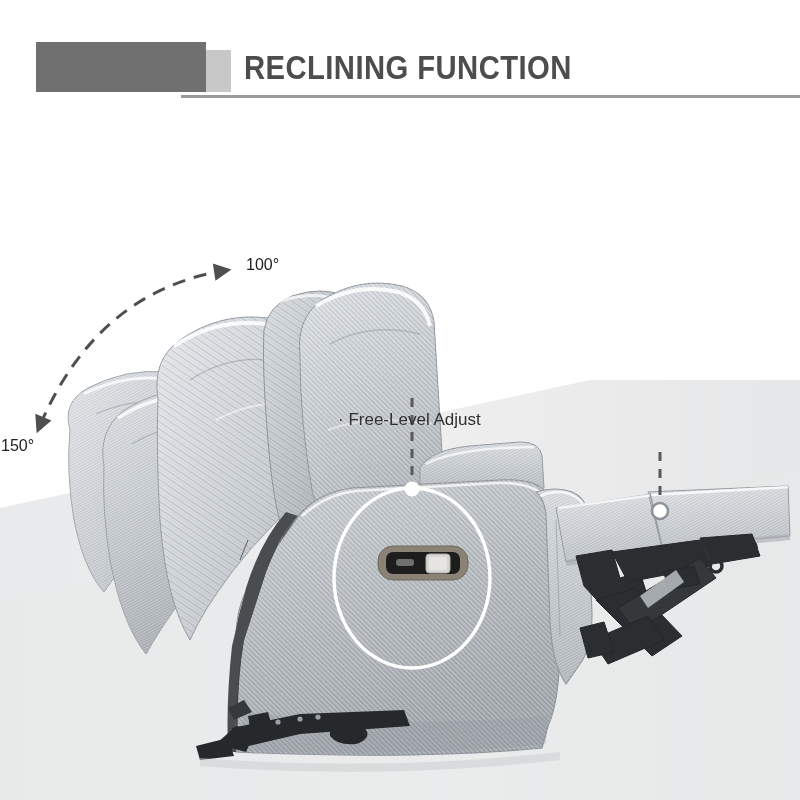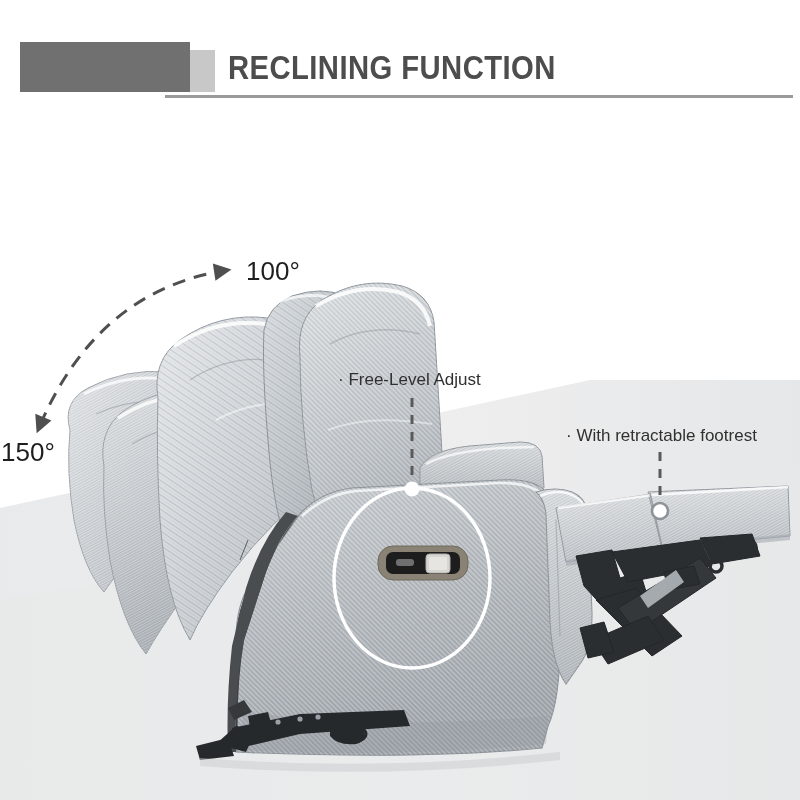--- a/index.html
+++ b/index.html
@@ -8,45 +8,45 @@
     width:800px;height:800px;
     background:#ffffff;
     font-family:"Liberation Sans","DejaVu Sans",sans-serif;
     overflow:hidden;
     position:relative;
   }
   #stage{position:absolute;left:0;top:0;width:800px;height:800px;}
   .abs{position:absolute;}
 
   
-  #header-band{left:0;top:0;width:692px;height:120px;}
+  #header-band{left:16px;top:0;width:692px;height:120px;}
   #header-block-dark{
     left:20px;top:42px;width:170px;height:50px;background:#707070;
   }
   #header-block-light{
     left:190px;top:50px;width:25px;height:42px;background:#c8c8c8;
   }
   #header-title{
     left:228px;top:44px;
     font-size:34px;letter-spacing:0.5px;
     font-weight:bold;color:#4d4d4d;
     font-family:"Liberation Sans Narrow","Liberation Sans",sans-serif;
     transform:scaleX(0.86);transform-origin:left center;
     white-space:nowrap;line-height:46px;
   }
   #header-rule{
     left:165px;top:95px;width:628px;height:3px;background:#9a9a9a;
   }
 
   
   .callout-label{
-    color:#303030;font-size:17px;white-space:nowrap;line-height:20px;
+    color:#303030;font-size:17px;white-space:nowrap;line-height:20px;margin-top:40px;
   }
   .angle-label{
-    color:#1e1e1e;font-size:26px;font-weight:normal;white-space:nowrap;
+    color:#1e1e1e;font-size:16px;font-weight:normal;white-space:nowrap;
   }
   #label-100{left:246px;top:256px;}
   #label-150{left:1px;top:437px;}
   #label-free-level{left:338px;top:370px;}
   #label-footrest{left:566px;top:426px;}
 
   
   svg.layer{position:absolute;left:0;top:0;width:800px;height:800px;overflow:visible;}
   #art-layer{z-index:2;}
   #anno-layer{z-index:6;}
@@ -300,18 +300,14 @@
 
   <div class="abs txt angle-label" id="label-100">100°</div>
 
   <div class="abs txt angle-label" id="label-150">150°</div>
 
   <div class="abs txt callout-label" id="label-free-level">
     <span>·</span>
     <span>Free-Level Adjust</span>
   </div>
 
-  <div class="abs txt callout-label" id="label-footrest">
-    <span>·</span>
-    <span>With retractable footrest</span>
-  </div>
 
 </div>
 
 </body></html>

